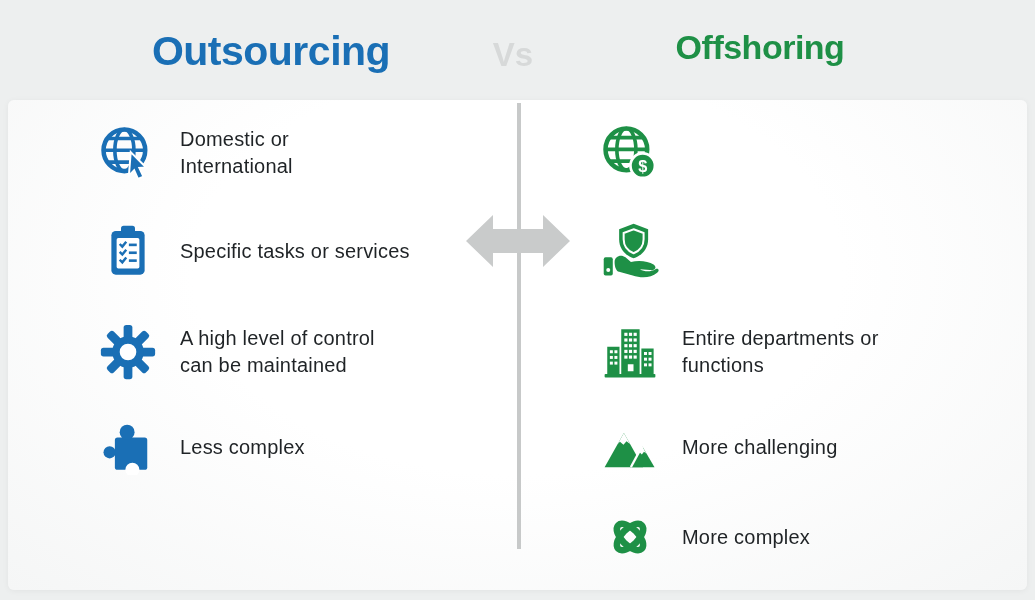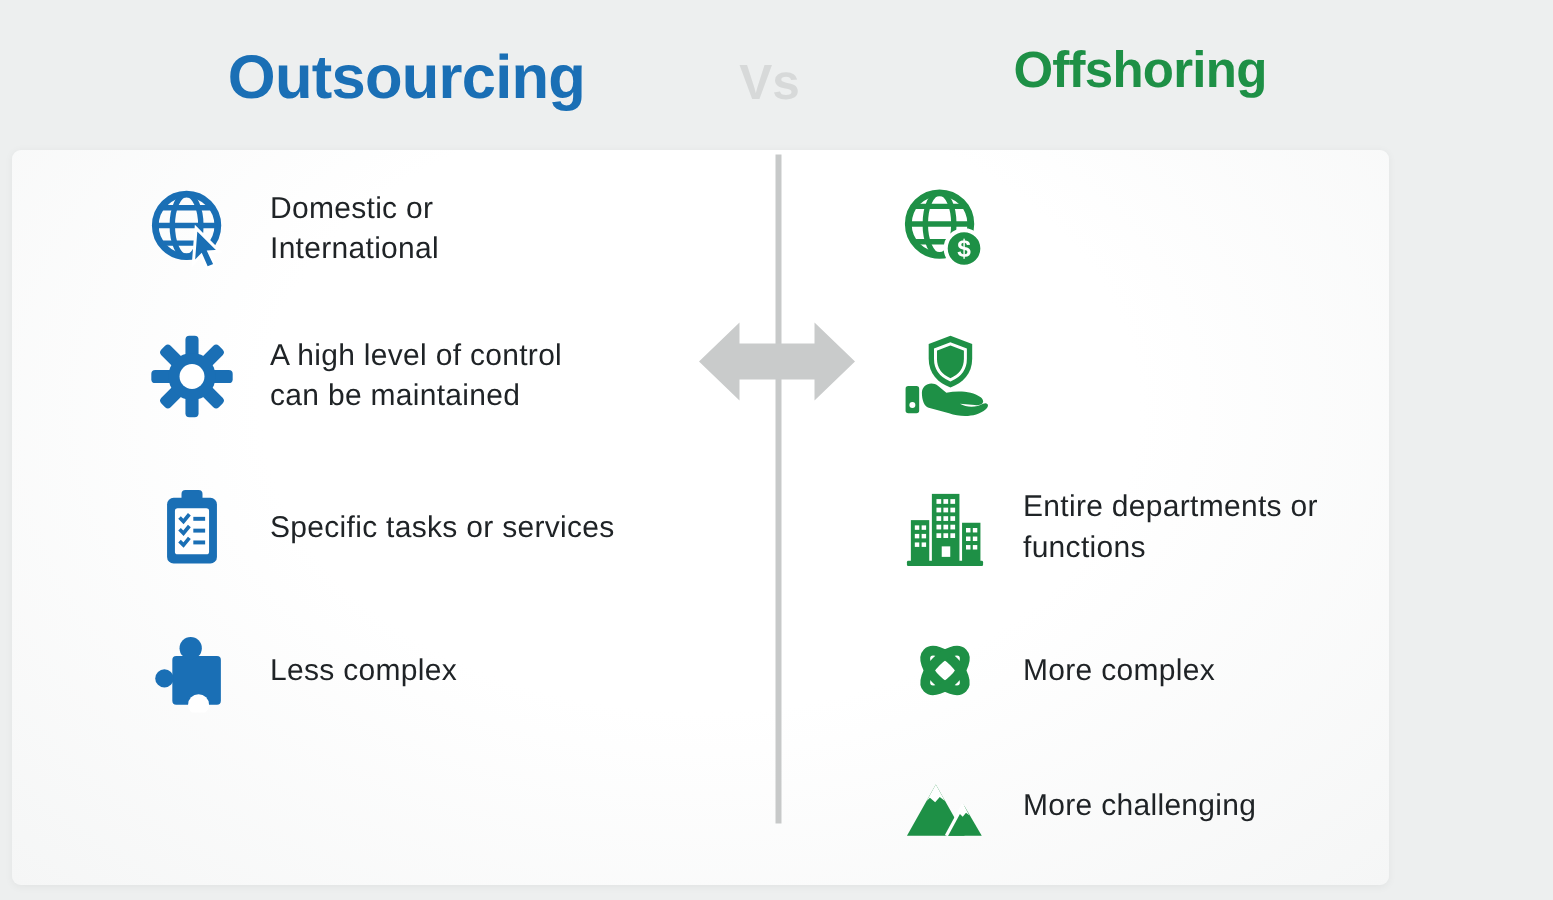--- a/index.html
+++ b/index.html
@@ -8,21 +8,21 @@
     background:var(--bg,#edefef);
     font-family:"Liberation Sans",sans-serif;
   }
   .header{position:absolute;top:0;left:0;right:0;height:100px}
   .title{position:absolute;transform:translateX(-50%);font-weight:bold;white-space:nowrap}
   .title-left{left:271px;top:28px;font-size:41px;color:var(--blue,#1a6fb5);letter-spacing:-.5px}
   .title-vs{left:513px;top:36px;font-size:33px;color:var(--vs_gray,#d7d9d9)}
   .title-right{left:760px;top:28px;font-size:34px;color:var(--green,#1e9046);letter-spacing:-.5px}
 
   .card{
-    position:absolute;left:8px;top:100px;width:918px;height:490px;border-radius:6px;
+    position:absolute;left:8px;top:100px;width:1019px;height:490px;border-radius:6px;
     background:radial-gradient(ellipse at 50% 35%, #ffffff 45%, #f5f6f6 100%);
     box-shadow:0 1px 6px rgba(0,0,0,.05);
   }
   .divider{position:absolute;left:509px;top:3px;width:4px;height:446px;background:var(--divider_gray,#c7c9c9)}
   .center-arrow{position:absolute;left:458px;top:112px;width:104px;height:58px}
 
   .col{position:absolute;top:5px}
   .col-left{left:90px;width:395px}
   .col-right{left:592px;width:420px}
   .row{display:flex;align-items:center;gap:22px}
@@ -75,49 +75,49 @@
           <path class="fb" d="M35 31 L52 48 L44.5 48.5 L49 58 L43 60.5 L38.8 51 L33 57 Z" stroke="#fff" stroke-width="2.2"></path>
         </svg>
       </span>
       <span class="row-text">Domestic or
 International</span>
     </div>
 
     <div class="row">
       <span class="icon-box">
         <svg width="56" height="56" viewBox="0 0 64 64">
-          <g class="fb">
-            <rect x="27" y="1" width="10" height="62" rx="3"></rect>
-            <rect x="27" y="1" width="10" height="62" rx="3" transform="rotate(45 32 32)"></rect>
-            <rect x="27" y="1" width="10" height="62" rx="3" transform="rotate(90 32 32)"></rect>
-            <rect x="27" y="1" width="10" height="62" rx="3" transform="rotate(135 32 32)"></rect>
-            <circle cx="32" cy="32" r="18"></circle>
-          </g>
-          <circle class="fw" cx="32" cy="32" r="9.5"></circle>
-        </svg>
-      </span>
-      <span class="row-text">A high level of control
-can be maintained</span>
-    </div>
-
-    <div class="row">
-      <span class="icon-box">
-        <svg width="56" height="56" viewBox="0 0 64 64">
           <rect class="fb" x="13" y="9" width="38" height="50" rx="5"></rect>
           <rect class="fb" x="24" y="3" width="16" height="11" rx="3"></rect>
           <rect class="fw" x="19" y="17" width="26" height="35" rx="2"></rect>
           <path class="sb" d="M22.5 24 l3 3 4.5 -5.5" stroke-width="2.8"></path>
           <rect class="fb" x="33" y="23.5" width="9" height="3"></rect>
           <path class="sb" d="M22.5 33 l3 3 4.5 -5.5" stroke-width="2.8"></path>
           <rect class="fb" x="33" y="32.5" width="9" height="3"></rect>
           <path class="sb" d="M22.5 42 l3 3 4.5 -5.5" stroke-width="2.8"></path>
           <rect class="fb" x="33" y="41.5" width="9" height="3"></rect>
         </svg>
       </span>
       <span class="row-text">Specific tasks or services</span>
+    </div>
+
+    <div class="row">
+      <span class="icon-box">
+        <svg width="56" height="56" viewBox="0 0 64 64">
+          <g class="fb">
+            <rect x="27" y="1" width="10" height="62" rx="3"></rect>
+            <rect x="27" y="1" width="10" height="62" rx="3" transform="rotate(45 32 32)"></rect>
+            <rect x="27" y="1" width="10" height="62" rx="3" transform="rotate(90 32 32)"></rect>
+            <rect x="27" y="1" width="10" height="62" rx="3" transform="rotate(135 32 32)"></rect>
+            <circle cx="32" cy="32" r="18"></circle>
+          </g>
+          <circle class="fw" cx="32" cy="32" r="9.5"></circle>
+        </svg>
+      </span>
+      <span class="row-text">A high level of control
+can be maintained</span>
     </div>
 
 
     <div class="row">
       <span class="icon-box">
         <svg width="56" height="56" viewBox="0 0 64 64">
           <g class="fb">
             <rect x="17" y="21" width="37" height="37" rx="3"></rect>
             <circle cx="31" cy="15" r="8.5"></circle>
             <circle cx="11" cy="38" r="7"></circle>
@@ -199,36 +199,36 @@
           </g>
         </svg>
       </span>
       <span class="row-text">Entire departments or
 functions</span>
     </div>
 
     <div class="row">
       <span class="icon-box">
         <svg width="56" height="56" viewBox="0 0 64 64">
-          <g class="sg" stroke-width="7.5">
-            <ellipse cx="32" cy="32" rx="19" ry="9.5" transform="rotate(45 32 32)"></ellipse>
-            <ellipse cx="32" cy="32" rx="19" ry="9.5" transform="rotate(-45 32 32)"></ellipse>
-          </g>
-        </svg>
-      </span>
-      <span class="row-text">More complex</span>
-    </div>
-
-    <div class="row">
-      <span class="icon-box">
-        <svg width="56" height="56" viewBox="0 0 64 64">
           <path class="fg" d="M3 55 L25 16 L47 55 Z"></path>
           <path class="fw" d="M25 16 L32 28.5 L28 25.5 L24.5 29.5 L20.5 26 L18 28.5 Z"></path>
           <path class="fg" d="M33 55 L46 31 L60 55 Z"></path>
           <path class="sw" d="M46 31 L33 55" stroke-width="2.5"></path>
           <path class="fw" d="M46 31 L50.5 39.5 L48 37.5 L45.5 40.5 L43 38 Z"></path>
         </svg>
       </span>
       <span class="row-text">More challenging</span>
     </div>
 
+    <div class="row">
+      <span class="icon-box">
+        <svg width="56" height="56" viewBox="0 0 64 64">
+          <g class="sg" stroke-width="7.5">
+            <ellipse cx="32" cy="32" rx="19" ry="9.5" transform="rotate(45 32 32)"></ellipse>
+            <ellipse cx="32" cy="32" rx="19" ry="9.5" transform="rotate(-45 32 32)"></ellipse>
+          </g>
+        </svg>
+      </span>
+      <span class="row-text">More complex</span>
+    </div>
+
   </div>
 </div>
 
 </body></html>

